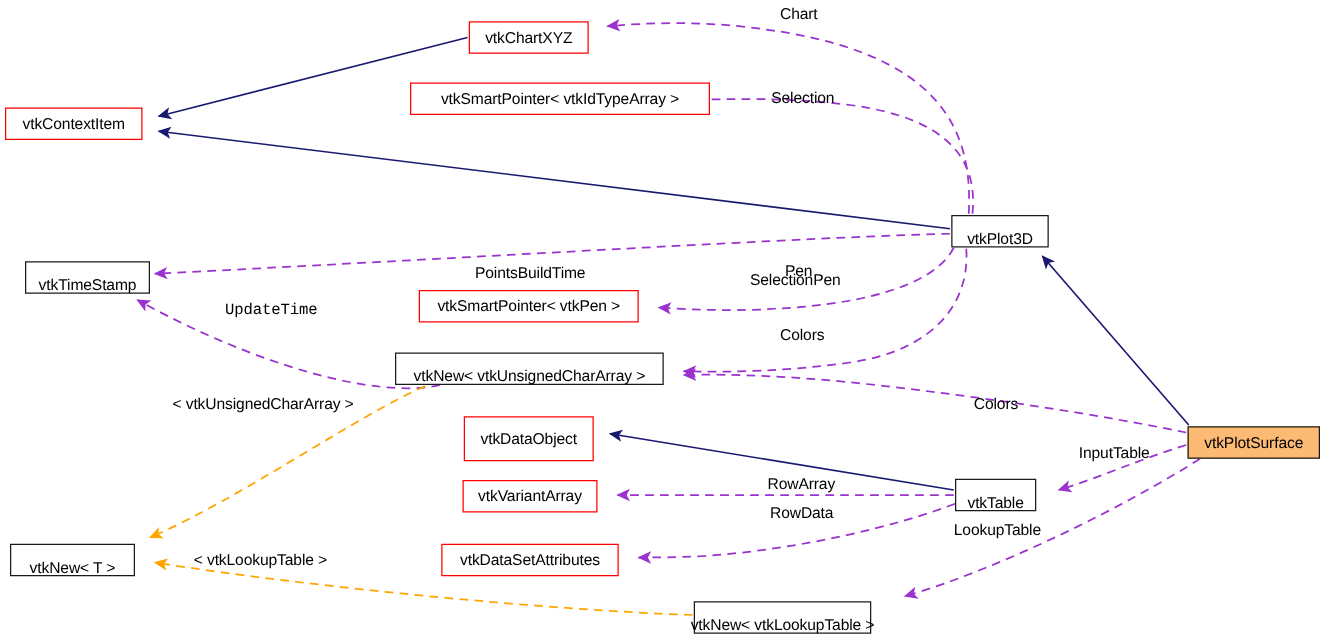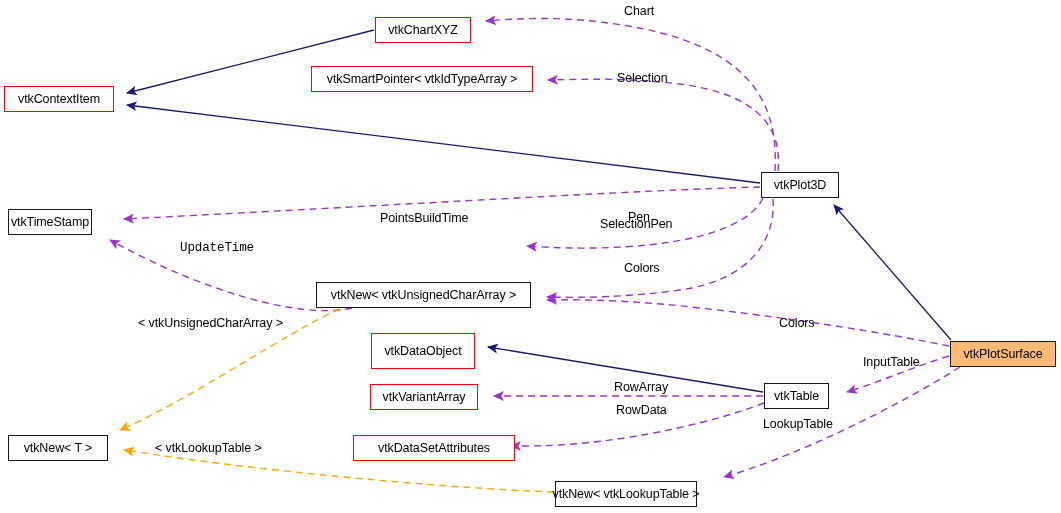--- a/index.html
+++ b/index.html
@@ -34,20 +34,21 @@
     background: #ffffff;
     border: 1px solid #000000;
     letter-spacing: -0.1px;
     line-height: 1;
   }
   .node.red {
     border: 1.6px solid #ff0000;
   }
   .node.black {
     border: 1.6px solid #1a1a1a;
+    align-items: flex-end;
   }
   .node.current {
     border: 1.6px solid #1a1a1a;
     background: #fdba74;
   }
   .edge-label {
     position: absolute;
     font-size: 12.5px;
     color: #000000;
     white-space: nowrap;
@@ -102,42 +103,45 @@
   </svg>
 
   <div class="node red" style="left:4px; top:86px; width:110px; height:26px;">
     <span>vtkContextItem</span>
   </div>
 
   <div class="node red" style="left:375px; top:17px; width:96px; height:26px;">
     <span>vtkChartXYZ</span>
   </div>
 
-  <div class="node red" style="left:311px; top:66px; width:222px; height:26px;">
+  <div class="node red" style="left:328px; top:66px; width:240px; height:26px;">
     <span>vtkSmartPointer&lt; vtkIdTypeArray &gt;</span>
   </div>
 
-  <div class="node black" style="left:8px; top:209px; width:84px; height:26px;">
+  <div class="node black" style="left:20px; top:209px; width:100px; height:26px;">
     <span>vtkTimeStamp</span>
   </div>
 
+  <div class="node red" style="left:335px; top:232px; width:176px; height:26px;">
+    <span>vtkSmartPointer&lt; vtkPen &gt;</span>
+  </div>
 
   <div class="node black" style="left:316px; top:282px; width:215px; height:26px;">
     <span>vtkNew&lt; vtkUnsignedCharArray &gt;</span>
   </div>
 
   <div class="node red" style="left:371px; top:333px; width:104px; height:36px;">
     <span>vtkDataObject</span>
   </div>
 
   <div class="node red" style="left:370px; top:384px; width:108px; height:26px;">
     <span>vtkVariantArray</span>
   </div>
 
-  <div class="node red" style="left:353px; top:435px; width:162px; height:26px;">
+  <div class="node red" style="left:353px; top:435px; width:142px; height:26px;">
     <span>vtkDataSetAttributes</span>
   </div>
 
   <div class="node black" style="left:8px; top:435px; width:100px; height:26px;">
     <span>vtkNew&lt; T &gt;</span>
   </div>
 
   <div class="node black" style="left:555px; top:481px; width:142px; height:26px;">
     <span>vtkNew&lt; vtkLookupTable &gt;</span>
   </div>

